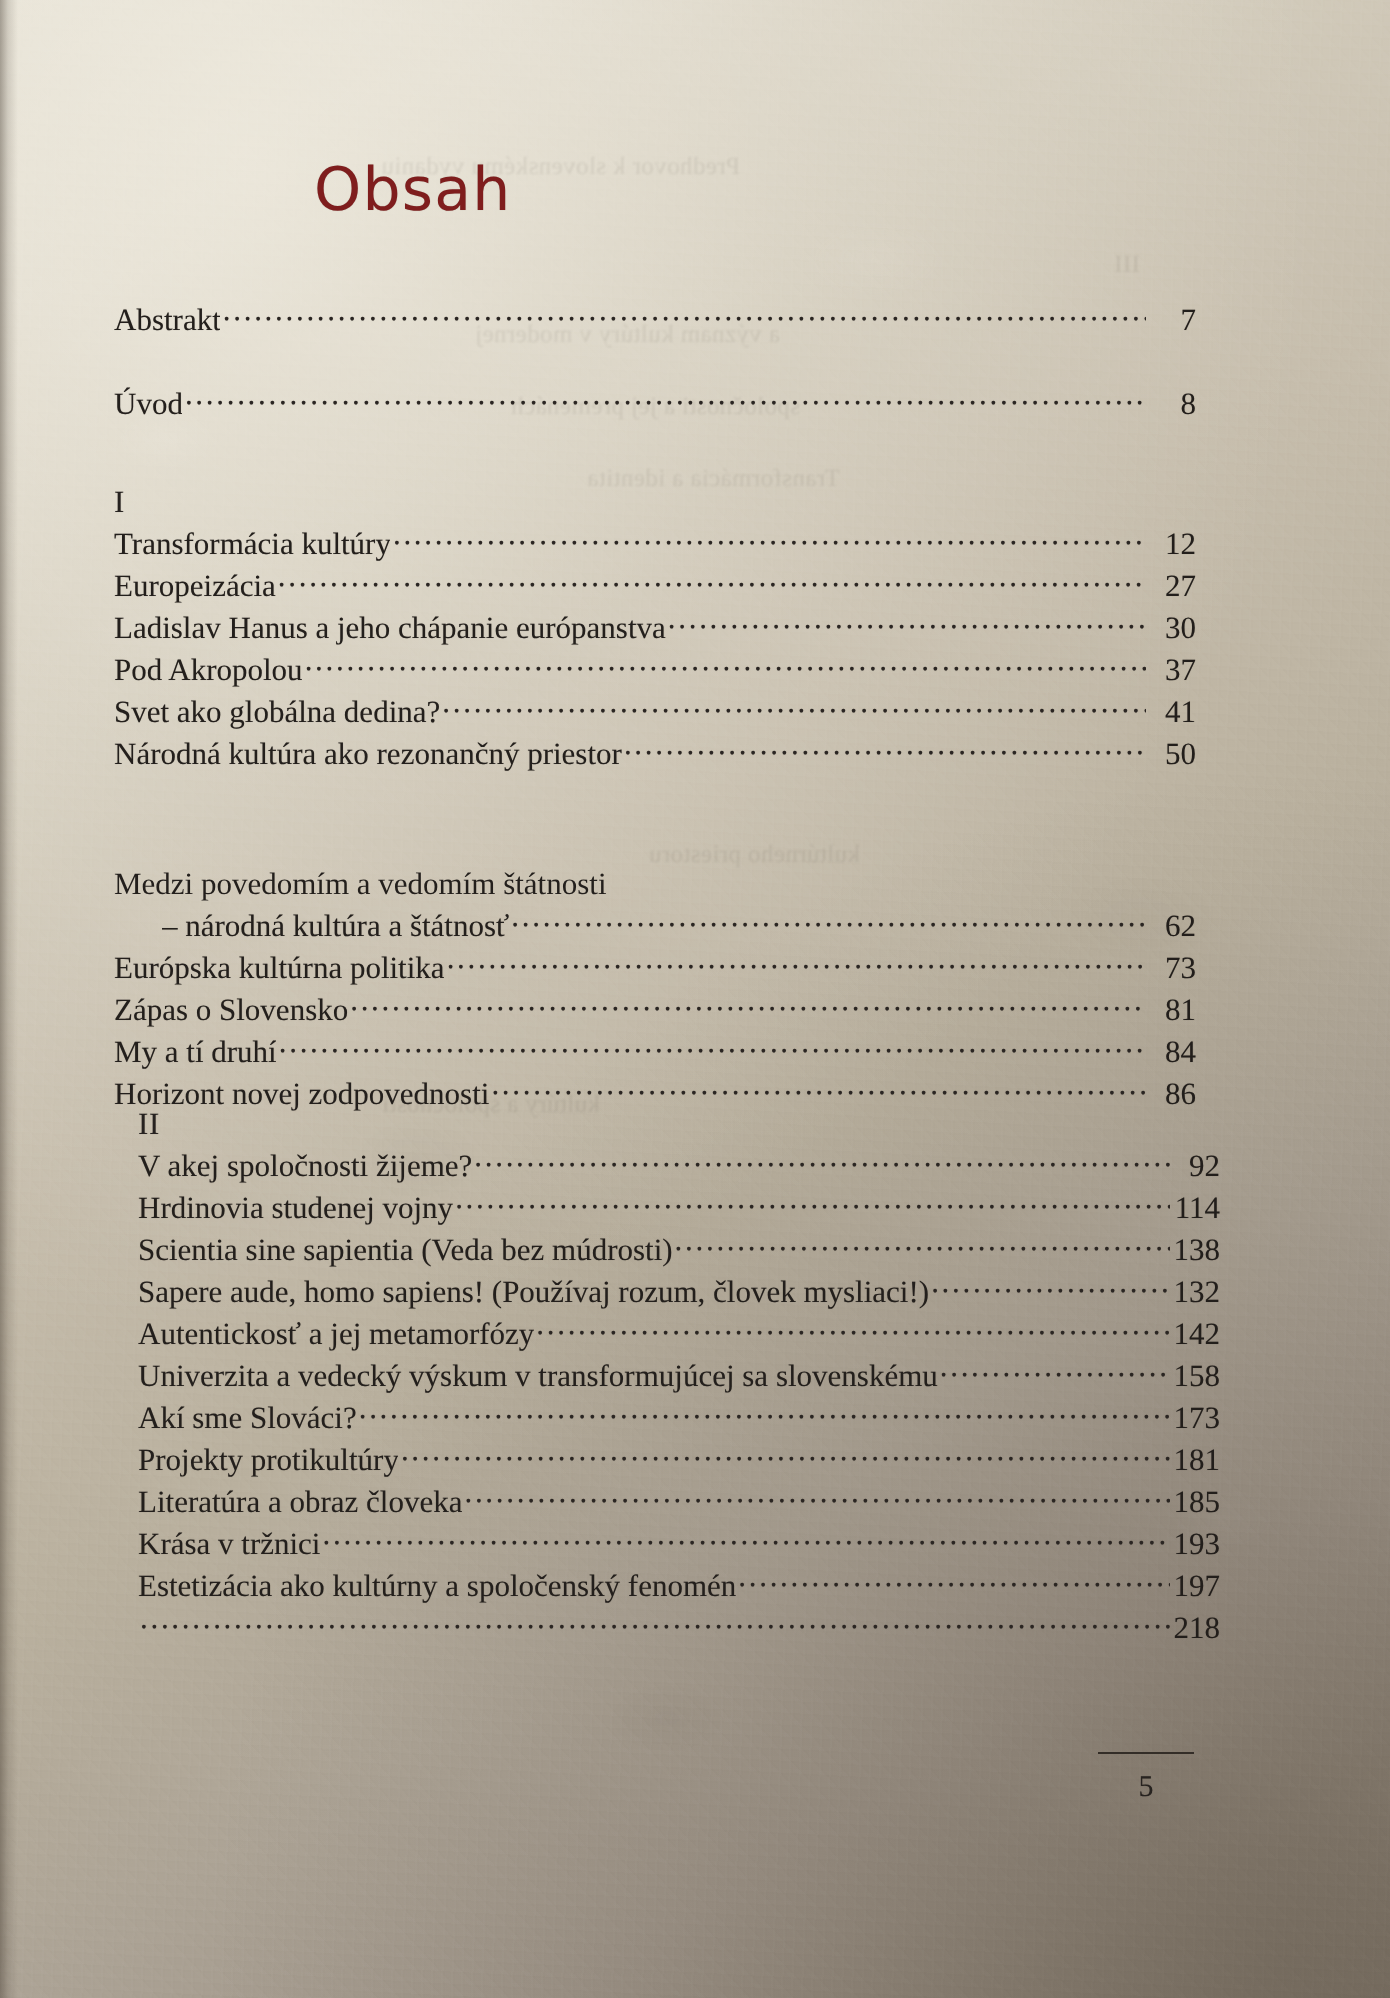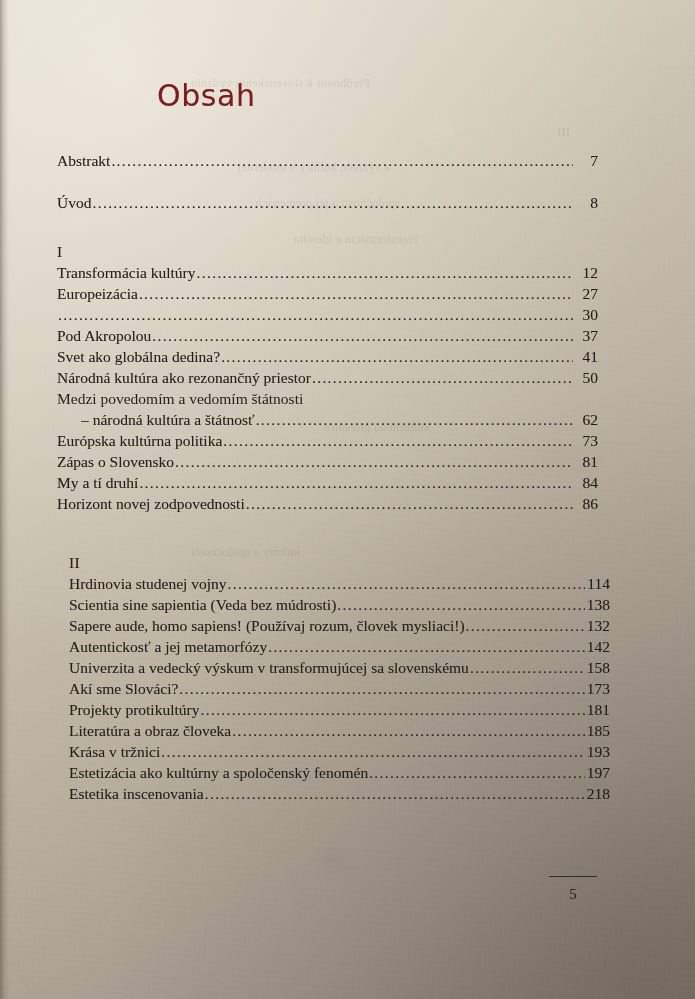--- a/index.html
+++ b/index.html
@@ -118,21 +118,21 @@
 
   .section-label {
     font-size: 15.5px;
     line-height: 21px;
     color: #262220;
     letter-spacing: 0.3px;
   }
 
   .toc-row {
     display: flex;
-    align-items: flex-end;
+    align-items: flex-start;
     font-size: 15.5px;
     line-height: 21px;
     white-space: nowrap;
   }
   .toc-row .t {
     flex: 0 1 auto;
     overflow: hidden;
   }
   .toc-row .leader {
     flex: 1 1 auto;
@@ -159,20 +159,21 @@
     font-variant-numeric: lining-nums;
   }
   .toc-row.cont .t {
     padding-left: 0;
     margin-left: 24px;
   }
   .toc-line-plain {
     font-size: 15.5px;
     line-height: 21px;
     white-space: nowrap;
+    margin-top: 44px;
   }
   .spacer-md { height: 21px; }
 
   
   #footer {
     position: absolute;
     left: 0;
     top: 866px;
     width: 695px;
   }
@@ -243,20 +244,21 @@
           <span class="t">Transformácia kultúry</span>
           <span class="leader"></span>
           <span class="pg">12</span>
         </div>
         <div class="toc-row">
           <span class="t">Europeizácia</span>
           <span class="leader"></span>
           <span class="pg">27</span>
         </div>
         <div class="toc-row">
+          <span class="t">Ladislav Hanus a jeho chápanie európanstva</span>
           <span class="leader"></span>
           <span class="pg">30</span>
         </div>
         <div class="toc-row">
           <span class="t">Pod Akropolou</span>
           <span class="leader"></span>
           <span class="pg">37</span>
         </div>
         <div class="toc-row">
           <span class="t">Svet ako globálna dedina?</span>
@@ -292,20 +294,25 @@
         <div class="toc-row">
           <span class="t">Horizont novej zodpovednosti</span>
           <span class="leader"></span>
           <span class="pg">86</span>
         </div>
       </div>
 
     <div class="toc-block" id="block-sec-1" style="top:552px;margin-left:12px;">
         <div class="section-label">II</div>
         <div class="toc-row">
+          <span class="t">V akej spoločnosti žijeme?</span>
+          <span class="leader"></span>
+          <span class="pg">92</span>
+        </div>
+        <div class="toc-row">
           <span class="t">Hrdinovia studenej vojny</span>
           <span class="leader"></span>
           <span class="pg">114</span>
         </div>
         <div class="toc-row">
           <span class="t">Scientia sine sapientia (Veda bez múdrosti)</span>
           <span class="leader"></span>
           <span class="pg">138</span>
         </div>
         <div class="toc-row">
@@ -342,21 +349,20 @@
           <span class="t">Krása v tržnici</span>
           <span class="leader"></span>
           <span class="pg">193</span>
         </div>
         <div class="toc-row">
           <span class="t">Estetizácia ako kultúrny a spoločenský fenomén</span>
           <span class="leader"></span>
           <span class="pg">197</span>
         </div>
         <div class="toc-row">
-          <span class="t">Estetika inscenovania</span>
           <span class="leader"></span>
           <span class="pg">218</span>
         </div>
       </div>
 
   </div>
 
   <div id="footer">
     <div id="footer-rule"></div>
     <div id="page-number">5</div>

